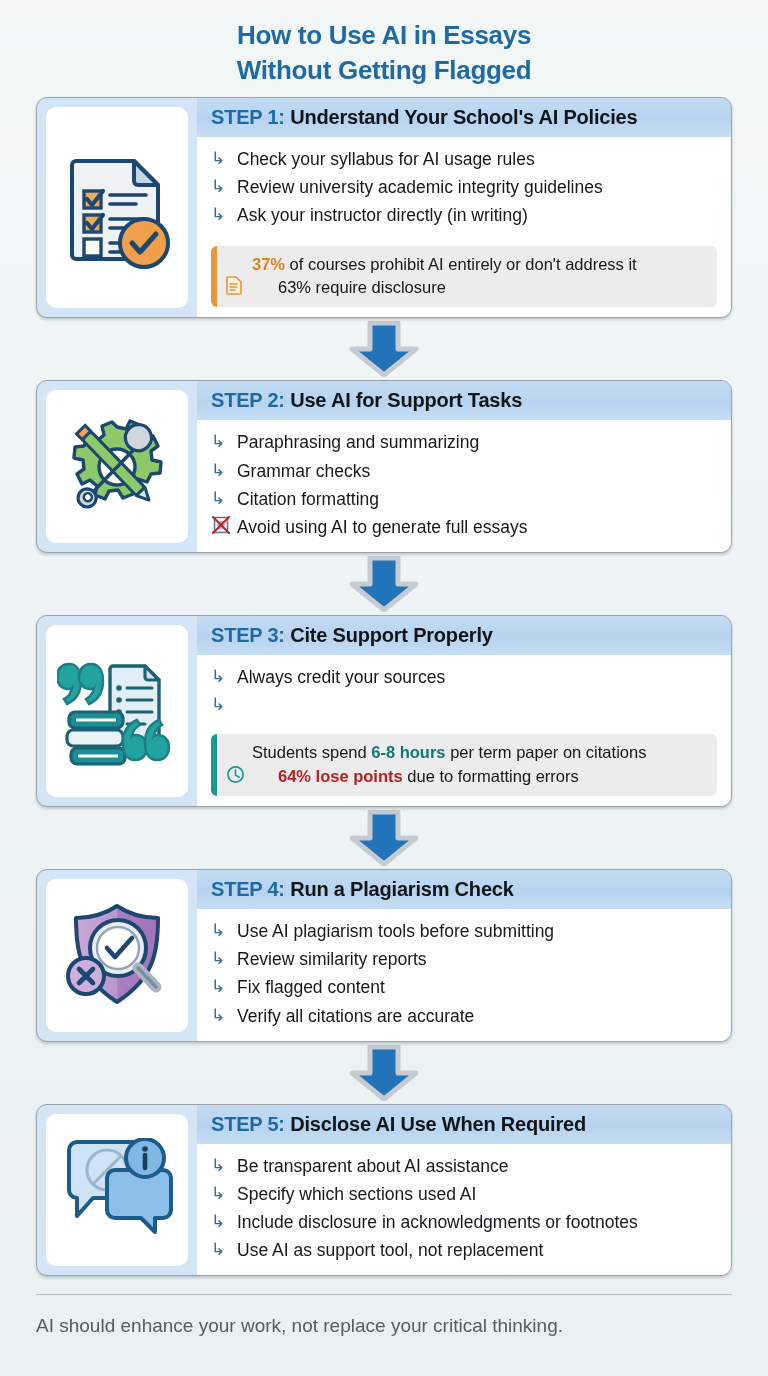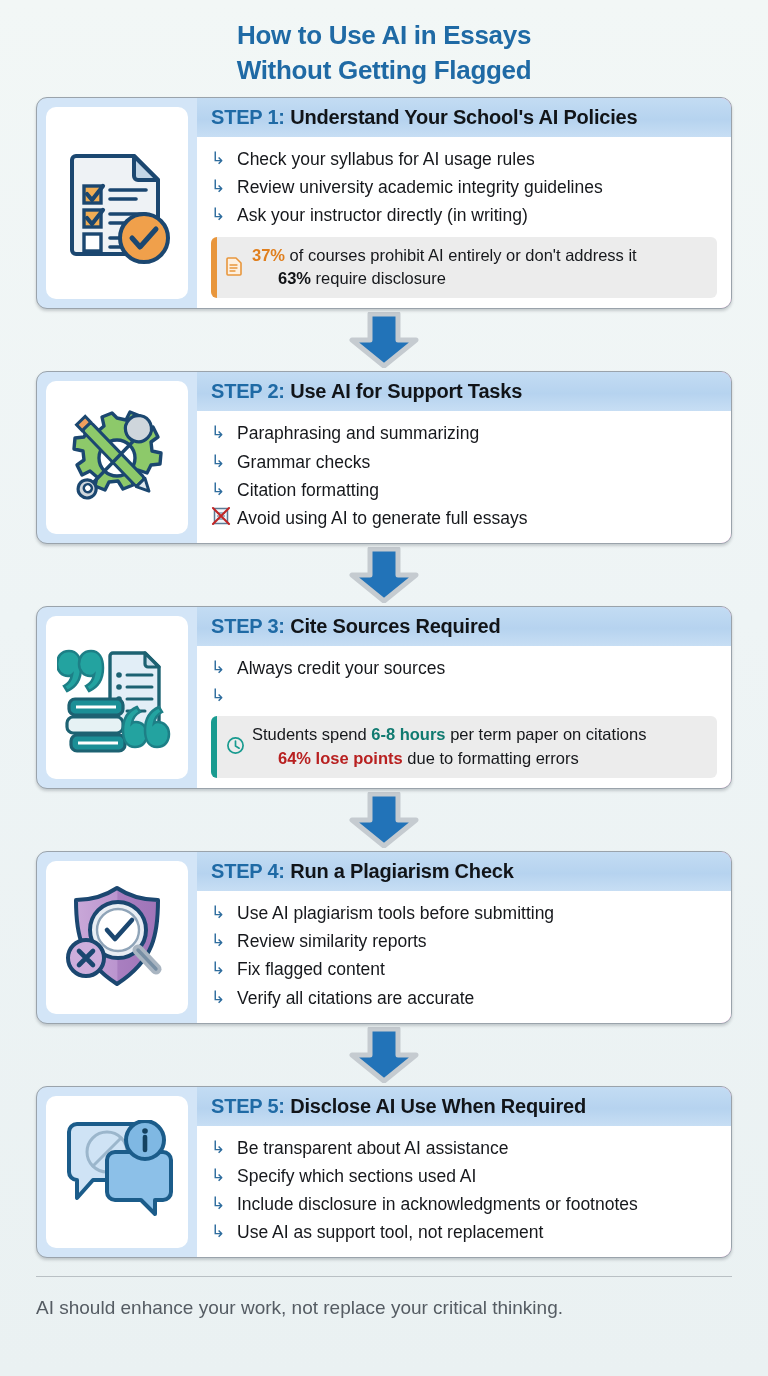--- a/index.html
+++ b/index.html
@@ -99,35 +99,35 @@
     font-size: 17px;
     width: 26px;
     flex: 0 0 26px;
     line-height: 1.55;
   }
   .bullet.negative .glyph { color: #c02626; width: 26px; }
   .bullet .glyph svg { vertical-align: -3px; }
 
   
   .stat {
-    margin-top: 7px;
+    margin-top: 16px;
     background: #ececec;
     border-radius: 6px;
     border-left: 6px solid #e8963c;
     padding: 7px 10px 8px 9px;
     display: flex;
-    align-items: center;
+    align-items: flex-end;
     gap: 7px;
   }
   .stat.teal { border-left-color: #199b90; }
   .stat .stat-ico { flex: 0 0 19px; padding-top: 2px; }
   .stat .stat-text { font-size: 16.5px; line-height: 1.42; color: #16181c; }
   .stat .l2 { padding-left: 26px; }
   .hl-orange { color: #e07f1e; font-weight: bold; }
-  .hl-black  { color: #101215; font-weight: bold; }
+  .hl-black  { color: #101215; font-weight: normal; }
   .hl-teal   { color: #107a70; font-weight: bold; }
   .hl-red-b  { color: #b82020; font-weight: bold; }
 
   
   .connector {
     height: 62px;
     display: flex;
     align-items: center;
     justify-content: center;
   }
@@ -317,21 +317,21 @@
             <g fill="#23a3a0" stroke="#1d7f86" stroke-width="2.5">
               <path d="M78 108 c8 0 12 -6 12 -13 0 -7 -5 -12 -11 -12 -1 0 -3 0 -4 1 1 -6 4 -9 8 -11 l-3 -5 c-9 4 -14 12 -14 23 0 10 4 17 12 17z"></path>
               <path d="M100 108 c8 0 12 -6 12 -13 0 -7 -5 -12 -11 -12 -1 0 -3 0 -4 1 1 -6 4 -9 8 -11 l-3 -5 c-9 4 -14 12 -14 23 0 10 4 17 12 17z"></path>
             </g>
           </svg>
         </div>
       </div>
       <div class="body-pane">
         <div class="step-head">
           <span class="step-num">STEP 3:</span>
-          <span>Cite Sources Required</span>
+          <span>Cite Support Properly</span>
         </div>
         <div class="step-body">
           <div class="bullet">
             <span class="glyph">↳</span>
             <span>Always credit your sources</span>
           </div>
           <div class="bullet">
             <span class="glyph">↳</span>
           </div>
 

